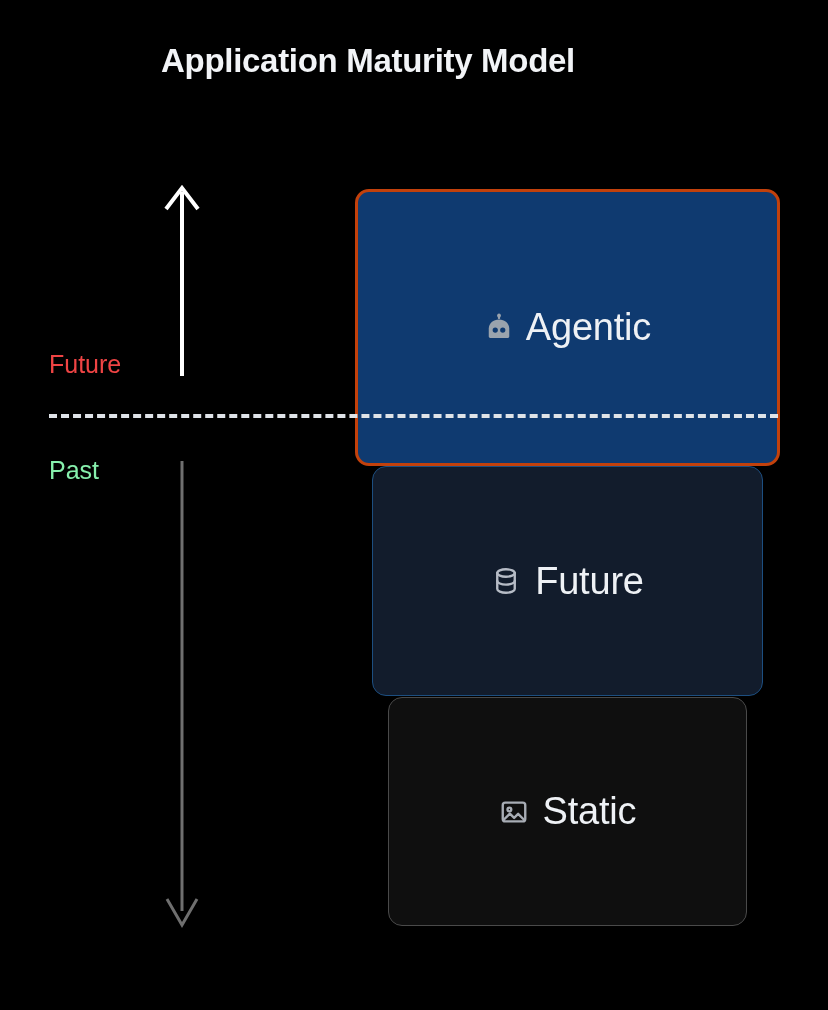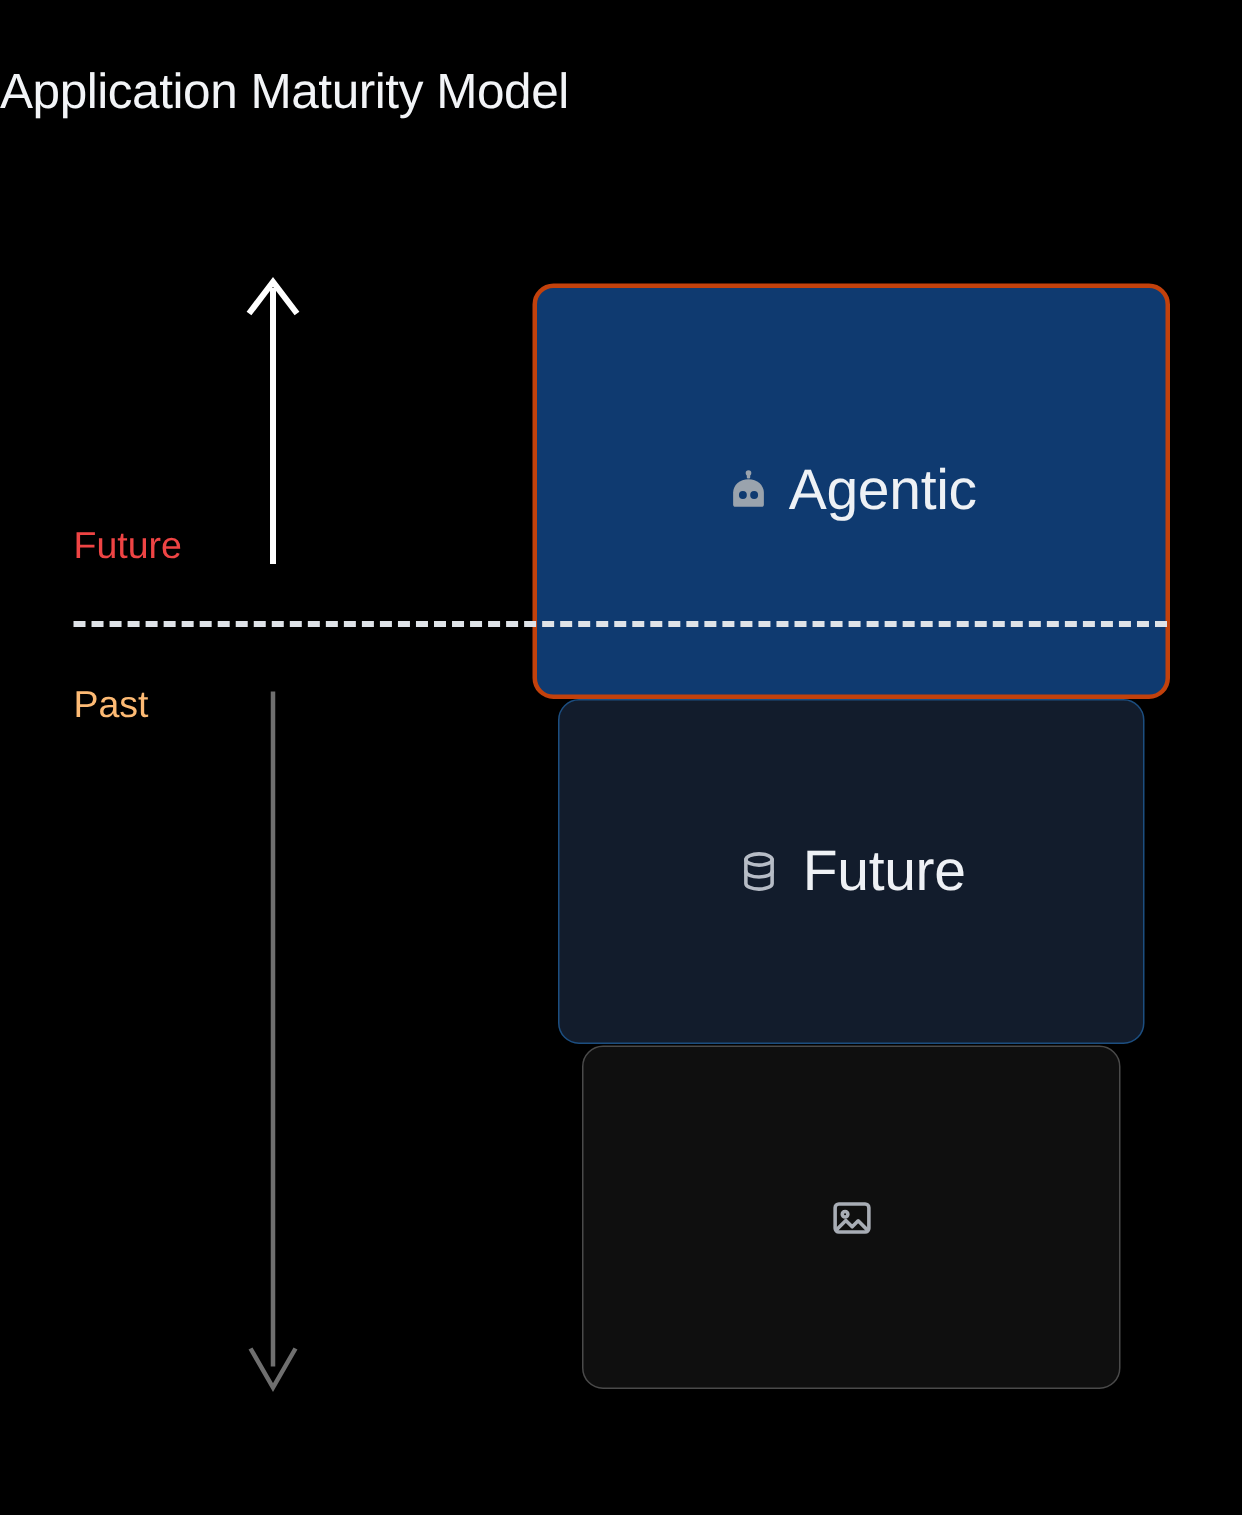--- a/index.html
+++ b/index.html
@@ -20,23 +20,23 @@
     height: 1010px;
     background: #000000;
   }
 
   
   #page-title {
     position: absolute;
     left: 0;
     top: 42px;
     width: 736px;
-    text-align: left;
+    text-align: center;
     font-size: 33px;
-    font-weight: normal;
+    font-weight: bold;
     letter-spacing: -0.3px;
     color: #f2f4f7;
     white-space: nowrap;
   }
 
   
   #timeline-axis {
     position: absolute;
     left: 0;
     top: 0;
@@ -51,21 +51,21 @@
     white-space: nowrap;
   }
   #future-label {
     left: 49px;
     top: 350px;
     color: #ef4444;
   }
   #past-label {
     left: 49px;
     top: 456px;
-    color: #fdba74;
+    color: #86efac;
   }
 
   
   #era-divider {
     position: absolute;
     left: 49px;
     top: 414px;
     width: 729px;
     height: 0;
     border-top: 4px dashed #dfe3e8;
@@ -160,20 +160,21 @@
   <div class="axis-label" id="future-label">Future</div>
   <div class="axis-label" id="past-label">Past</div>
 
   <div class="stage-card" id="card-static">
     <div class="stage-card-inner">
       <svg class="stage-icon" viewBox="0 0 24 24" fill="none" stroke-width="1.9" stroke-linecap="round" stroke-linejoin="round" xmlns="http://www.w3.org/2000/svg">
         <rect x="3" y="4.5" width="18" height="15" rx="2"></rect>
         <circle cx="8.3" cy="10" r="1.5"></circle>
         <path d="M3.6 18.4l5.1-5.1 3.4 3.4 3.2-3.2 5.1 5.1"></path>
       </svg>
+      <span class="stage-label">Static</span>
     </div>
   </div>
 
   <div class="stage-card" id="card-dynamic">
     <div class="stage-card-inner">
       <svg class="stage-icon" viewBox="0 0 24 24" fill="none" stroke-width="1.9" stroke-linecap="round" stroke-linejoin="round" xmlns="http://www.w3.org/2000/svg">
         <ellipse cx="12" cy="5.6" rx="7" ry="3"></ellipse>
         <path d="M5 5.6v12.8c0 1.66 3.13 3 7 3s7-1.34 7-3V5.6"></path>
         <path d="M5 11.9c0 1.66 3.13 3 7 3s7-1.34 7-3"></path>
       </svg>

